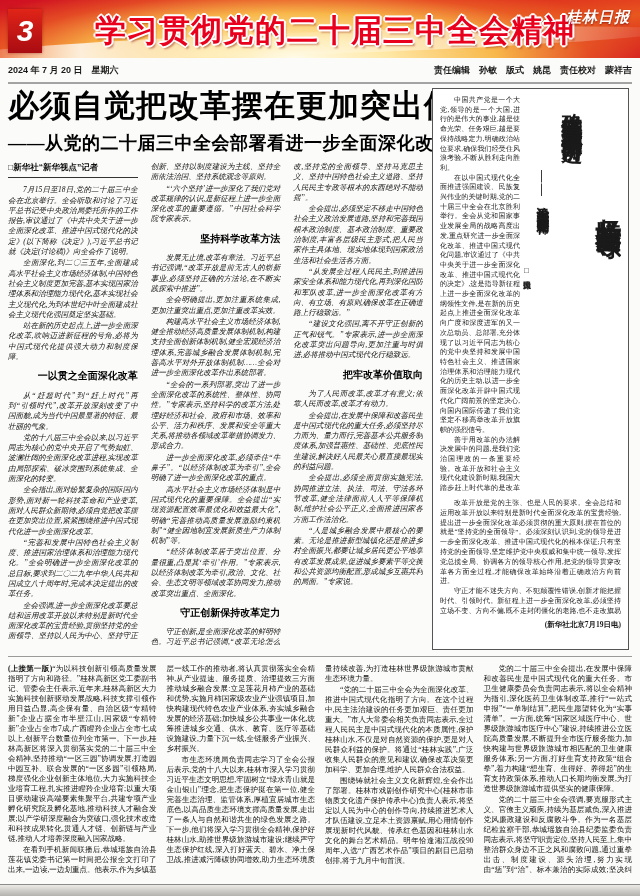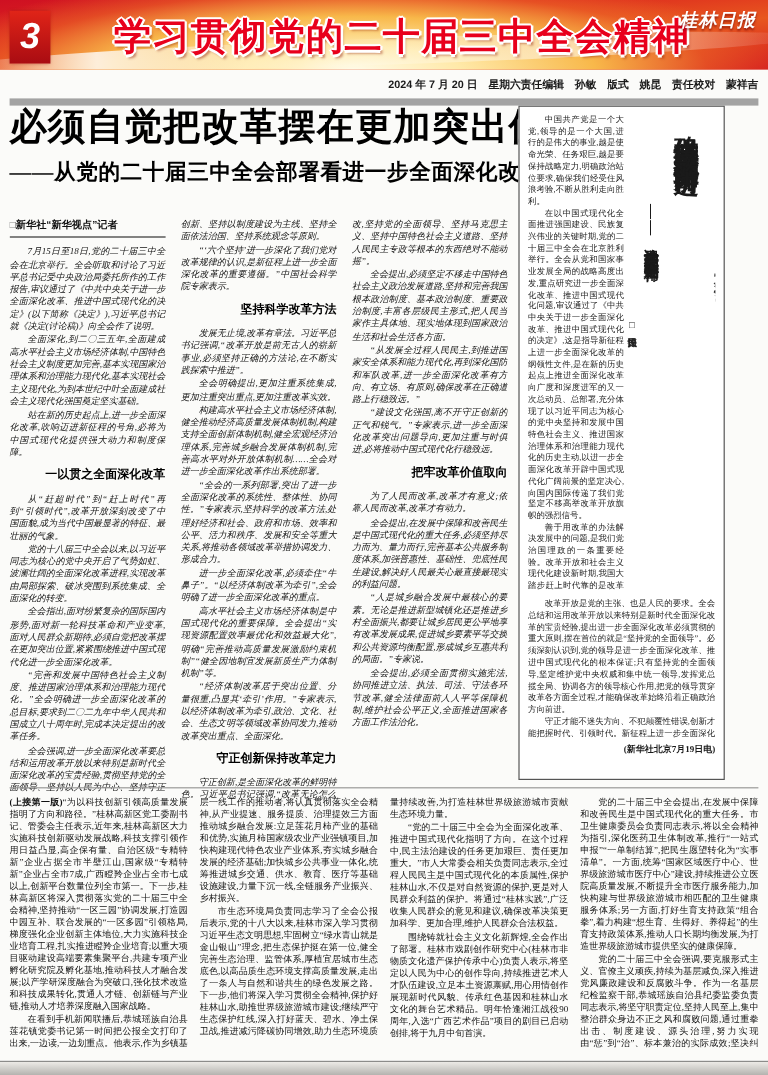--- a/index.html
+++ b/index.html
@@ -38,54 +38,54 @@
                 2px 3px 2px rgba(140,20,0,.45);
   }
   .masthead{
     position:absolute;right:10px;top:8px;color:#fff;
     font-weight:bold;font-style:italic;font-size:15px;letter-spacing:1px;
     text-shadow:0 1px 2px rgba(110,0,0,.7);
   }
   
   .daterow{
     position:absolute;top:59px;left:8px;width:624px;height:23px;
-    border-bottom:6px solid #a3a3a3;
-    display:flex;justify-content:flex-end;align-items:center;
+    border-bottom:2px solid #a3a3a3;
+    display:flex;justify-content:space-between;align-items:center;
     font-size:9px;font-weight:bold;font-family:"Liberation Sans","DejaVu Sans",sans-serif;
   }
   
   .main-art{position:absolute;top:88px;left:8px;width:415px;}
   .headline{
     font-family:"Liberation Sans","DejaVu Sans",sans-serif;
     font-weight:900;font-size:31px;letter-spacing:1px;text-align:center;
     line-height:36px;white-space:nowrap;color:#000;
   }
   .subhead{
     font-weight:bold;font-size:18px;text-align:center;margin-top:7px;
     letter-spacing:.5px;white-space:nowrap;color:#000;
   }
   .art-cols{
-    margin-top:27px;height:492px;overflow:hidden;
+    margin-top:7px;height:492px;overflow:hidden;
     column-count:3;column-gap:13px;column-fill:auto;
     font-size:7.5px;line-height:10.3px;text-align:justify;color:#111;
   }
   .art-byline{
     font-weight:bold;font-size:8.5px;
     border-bottom:1px solid #333;padding-bottom:5px;margin-bottom:7px;
     font-family:"Liberation Sans","DejaVu Sans",sans-serif;
   }
   .art-cols .it-p{text-indent:2em;margin:0 0 1px 0;font-style:italic;}
   .art-cols .it-h{
     font-family:"Liberation Sans","DejaVu Sans",sans-serif;
     font-weight:bold;font-size:10px;text-align:right;text-indent:0;
     margin:9px 0;break-inside:avoid;color:#000;
   }
   
   .editorial{
-    position:absolute;left:432px;top:88px;width:172px;height:562px;
+    position:absolute;left:432px;top:88px;width:197px;height:562px;
     border:1px solid #555;box-sizing:border-box;padding:7px 7px 5px 7px;
     background:#fff;
   }
   .edit-top{display:flex;height:398px;overflow:hidden;}
   .edit-lead{
     width:80px;flex:0 0 80px;overflow:hidden;
     font-size:7px;line-height:9.7px;text-align:justify;color:#222;
   }
   .edit-lead p{margin:0;text-indent:2em;}
   .edit-titles{flex:1;display:flex;justify-content:flex-end;}
@@ -183,23 +183,23 @@
       <div class="it-p">“从发展全过程人民民主,到推进国家安全体系和能力现代化,再到深化国防和军队改革,进一步全面深化改革有方向、有立场、有原则,确保改革在正确道路上行稳致远。”</div>
 
       <div class="it-p">“建设文化强国,离不开守正创新的正气和锐气。”专家表示,进一步全面深化改革突出问题导向,更加注重与时俱进,必将推动中国式现代化行稳致远。</div>
 
       <div class="it-h">把牢改革价值取向</div>
 
       <div class="it-p">为了人民而改革,改革才有意义;依靠人民而改革,改革才有动力。</div>
 
       <div class="it-p">全会提出,在发展中保障和改善民生是中国式现代化的重大任务,必须坚持尽力而为、量力而行,完善基本公共服务制度体系,加强普惠性、基础性、兜底性民生建设,解决好人民最关心最直接最现实的利益问题。</div>
 
+      <div class="it-p">全会提出,必须全面贯彻实施宪法,协同推进立法、执法、司法、守法各环节改革,健全法律面前人人平等保障机制,维护社会公平正义,全面推进国家各方面工作法治化。</div>
+
       <div class="it-p">“人是城乡融合发展中最核心的要素。无论是推进新型城镇化还是推进乡村全面振兴,都要让城乡居民更公平地享有改革发展成果,促进城乡要素平等交换和公共资源均衡配置,形成城乡互惠共利的局面。”专家说。</div>
-
-      <div class="it-p">全会提出,必须全面贯彻实施宪法,协同推进立法、执法、司法、守法各环节改革,健全法律面前人人平等保障机制,维护社会公平正义,全面推进国家各方面工作法治化。</div>
 
     </div>
 </div>
 
 <div class="editorial">
   <div class="edit-top">
     <div class="edit-lead">
 
     <p>中国共产党是一个大党,领导的是一个大国,进行的是伟大的事业,越是使命光荣、任务艰巨,越是要保持战略定力,明确政治站位要求,确保我们经受住风浪考验,不断从胜利走向胜利。</p>
         <p>在以中国式现代化全面推进强国建设、民族复兴伟业的关键时期,党的二十届三中全会在北京胜利举行。全会从党和国家事业发展全局的战略高度出发,重点研究进一步全面深化改革、推进中国式现代化问题,审议通过了《中共中央关于进一步全面深化改革、推进中国式现代化的决定》,这是指导新征程上进一步全面深化改革的纲领性文件,是在新的历史起点上推进全面深化改革向广度和深度进军的又一次总动员、总部署,充分体现了以习近平同志为核心的党中央坚持和发展中国特色社会主义、推进国家治理体系和治理能力现代化的历史主动,以进一步全面深化改革开辟中国式现代化广阔前景的坚定决心,向国内国际传递了我们党坚定不移高举改革开放旗帜的强烈信号。</p>

